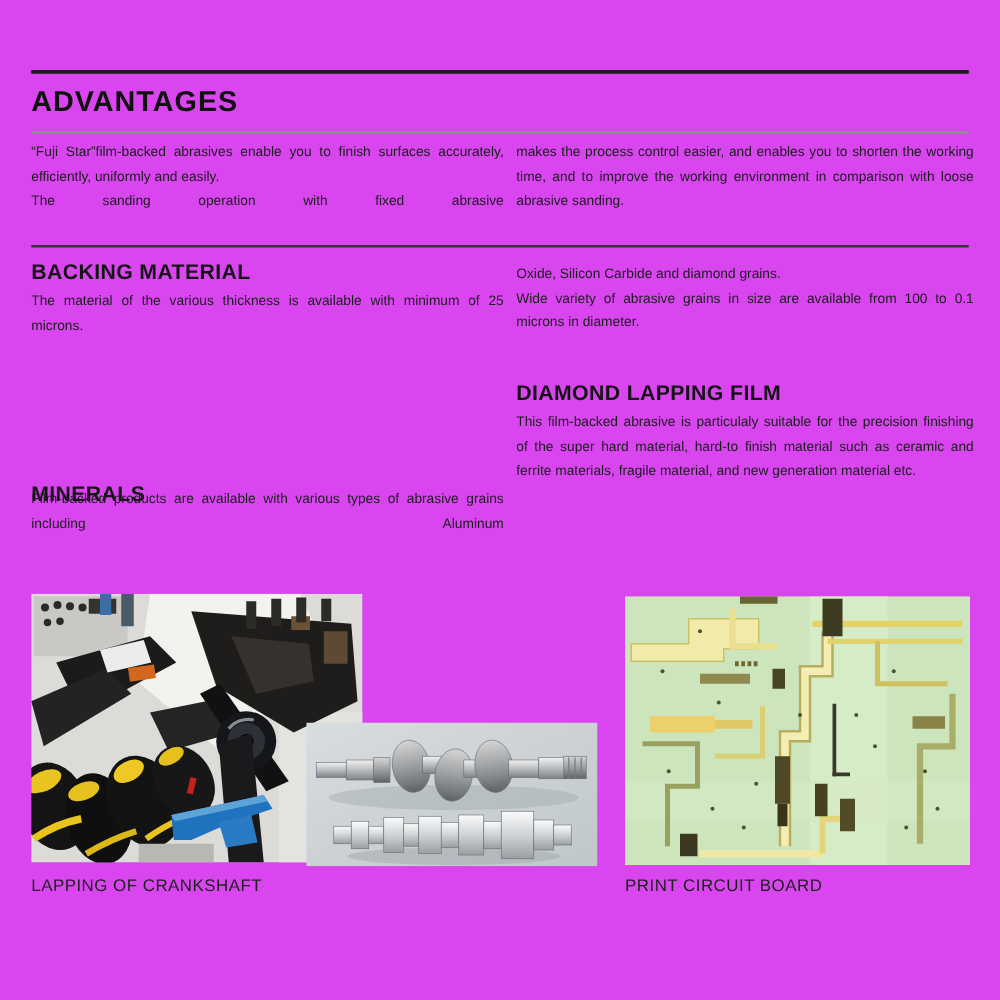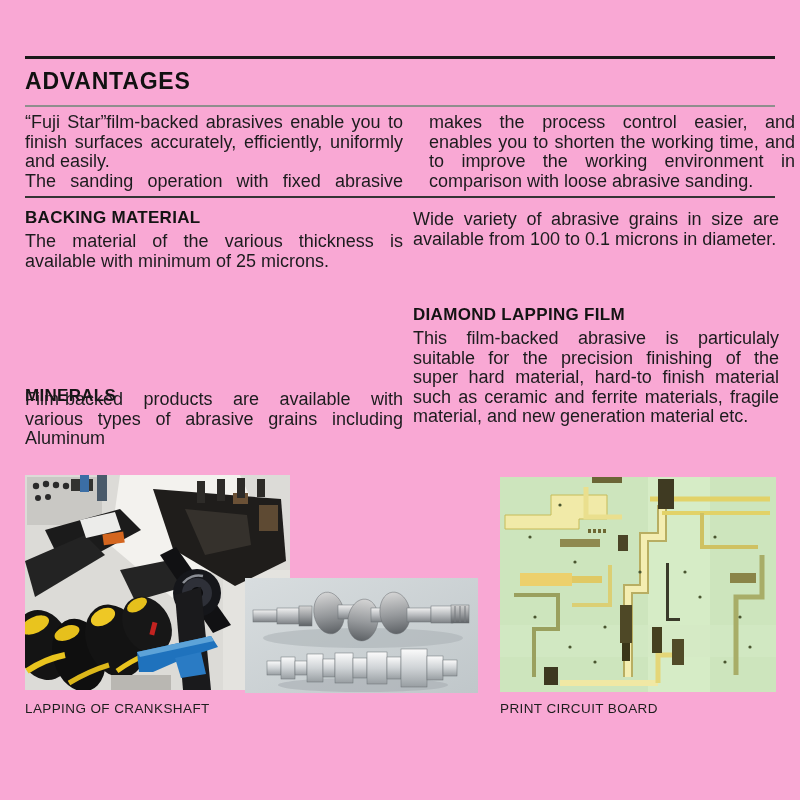--- a/index.html
+++ b/index.html
@@ -1,41 +1,41 @@
 <!DOCTYPE html>
 <html><head>
 <meta charset="utf-8">
 <style>
   html,body{margin:0;padding:0;}
   .page{
     position:relative;
     width:800px;height:800px;
-    background:#f9a8d4;
+    background:#d946ef;
     font-family:"Liberation Sans", sans-serif;
     color:#1c1c1e;
     overflow:hidden;
   }
   .rule{position:absolute;left:25px;width:750px;}
   .rule-top{top:56px;height:3px;background:#1a1a1a;}
   .rule-under{top:105px;height:2px;background:#8f8f8d;}
   .rule-mid{top:196px;height:2px;background:#343434;}
 
   .title{
     position:absolute;left:25px;top:68px;margin:0;
     font-size:23px;font-weight:bold;letter-spacing:0.8px;color:#111;
   }
   .body-text{
-    font-size:18px;line-height:19.5px;text-align:justify;
+    font-size:11px;line-height:19.5px;text-align:justify;
     color:#1c1c1e;
   }
   .body-text p{margin:0;}
   .stretch{text-align-last:justify;}
   .col{position:absolute;}
   .intro-left{left:25px;top:113px;width:378px;}
-  .intro-right{left:429px;top:113px;width:366px;}
+  .intro-right{left:413px;top:113px;width:366px;}
 
   .sec-head{
     position:absolute;margin:0;
     font-size:17px;font-weight:bold;letter-spacing:0.3px;color:#141414;
   }
   .backing-head{left:25px;top:208px;}
   .backing-para{left:25px;top:232px;width:378px;}
   .minerals-head{left:25px;top:367px;margin-top:19px;}
   .minerals-para{left:25px;top:390px;width:378px;}
   .cont-para{left:413px;top:210px;width:366px;}
@@ -79,20 +79,21 @@
   <div class="col backing-para body-text">
     <p>The material of the various thickness is available with minimum of 25 microns.</p>
   </div>
 
   <h2 class="sec-head minerals-head">MINERALS</h2>
   <div class="col minerals-para body-text">
     <p class="stretch">Film-backed products are available with various types of abrasive grains including Aluminum</p>
   </div>
 
   <div class="col cont-para body-text">
+    <p>Oxide, Silicon Carbide and diamond grains.</p>
     <p>Wide variety of abrasive grains in size are available from 100 to 0.1 microns in diameter.</p>
   </div>
 
   <h2 class="sec-head diamond-head">DIAMOND LAPPING FILM</h2>
   <div class="col diamond-para body-text">
     <p>This film-backed abrasive is particulaly suitable for the precision finishing of the super hard material, hard-to finish material such as ceramic and ferrite materials, fragile material, and new generation material etc.</p>
   </div>
 
   <div class="figure fig-machine">
     <svg viewBox="0 0 265 215" preserveAspectRatio="none">

